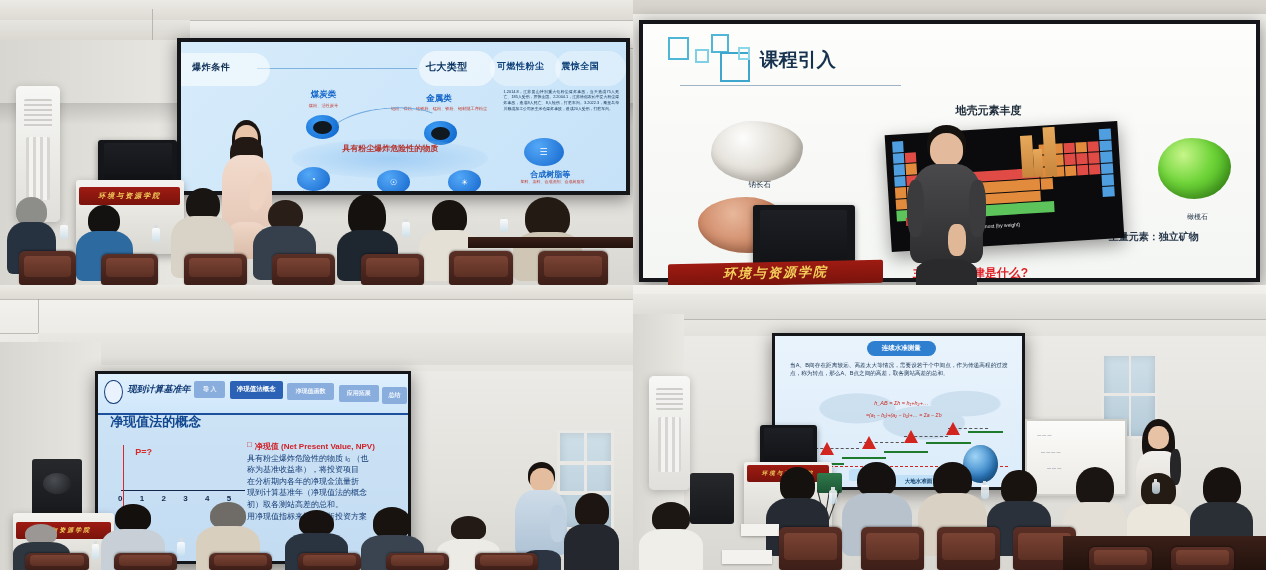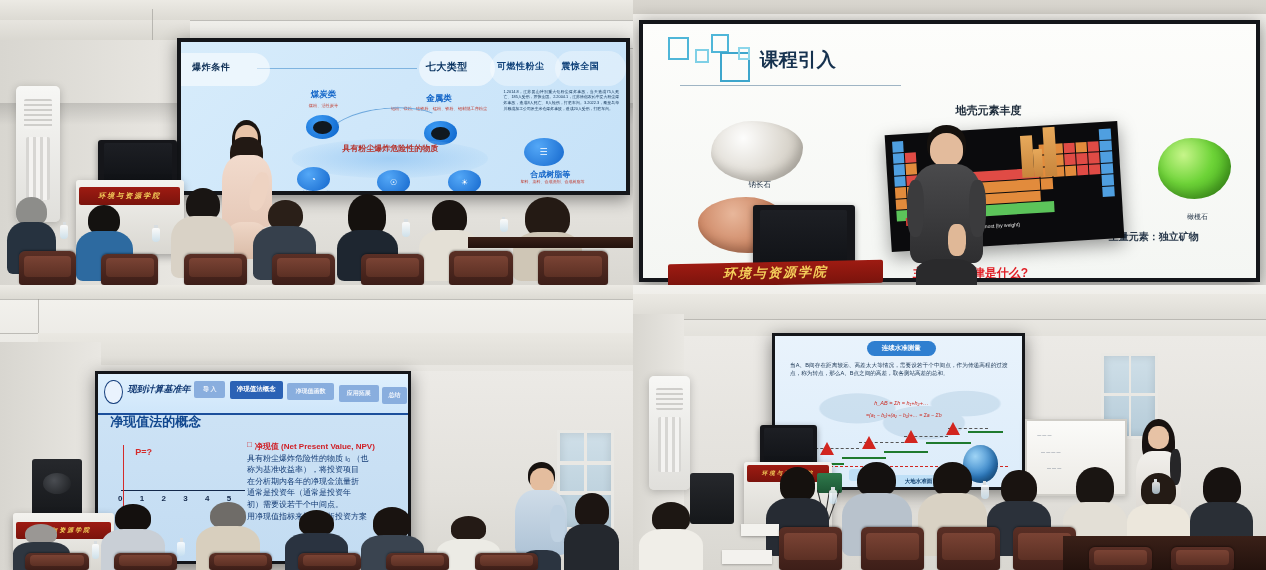--- a/index.html
+++ b/index.html
@@ -441,22 +441,22 @@
         <div class="s3-num" style="left:1.5%;top:83%;font-size:9px">150</div>
 
         <div class="s3-body" style="left:48%;top:36%;width:52%;font-size:8px">
           <div style="display:flex;gap:3px;align-items:flex-start">
             <span style="color:#cf2027;font-size:8px;line-height:1">□</span>
             <span class="red">净现值 (Net Present Value, NPV)</span>
           </div>
           <div>具有粉尘爆炸危险性的物质 i₀ （也</div>
           <div>称为基准收益率），将投资项目</div>
           <div>在分析期内各年的净现金流量折</div>
-          <div>通常是投资年（通常是投资年</div>
-          <div>初）需要设若干个中间点。</div>
+          <div>现到计算基准年（净现值法的概念</div>
+          <div>初）取各测站高差的总和。</div>
           <div>用净现值指标来评价分析投资方案</div>
         </div>
       </div>
     </div>
 
     <div class="speaker-box" style="left:5%;top:61%;width:8%;height:22%">
       <div class="cone" style="left:22%;top:22%;width:56%;height:34%"></div>
     </div>
     <div class="podium" style="left:2%;top:80%;width:16%;height:20%"></div>
     <div class="podium-banner" style="left:2.5%;top:83%;width:15%;height:6%">

